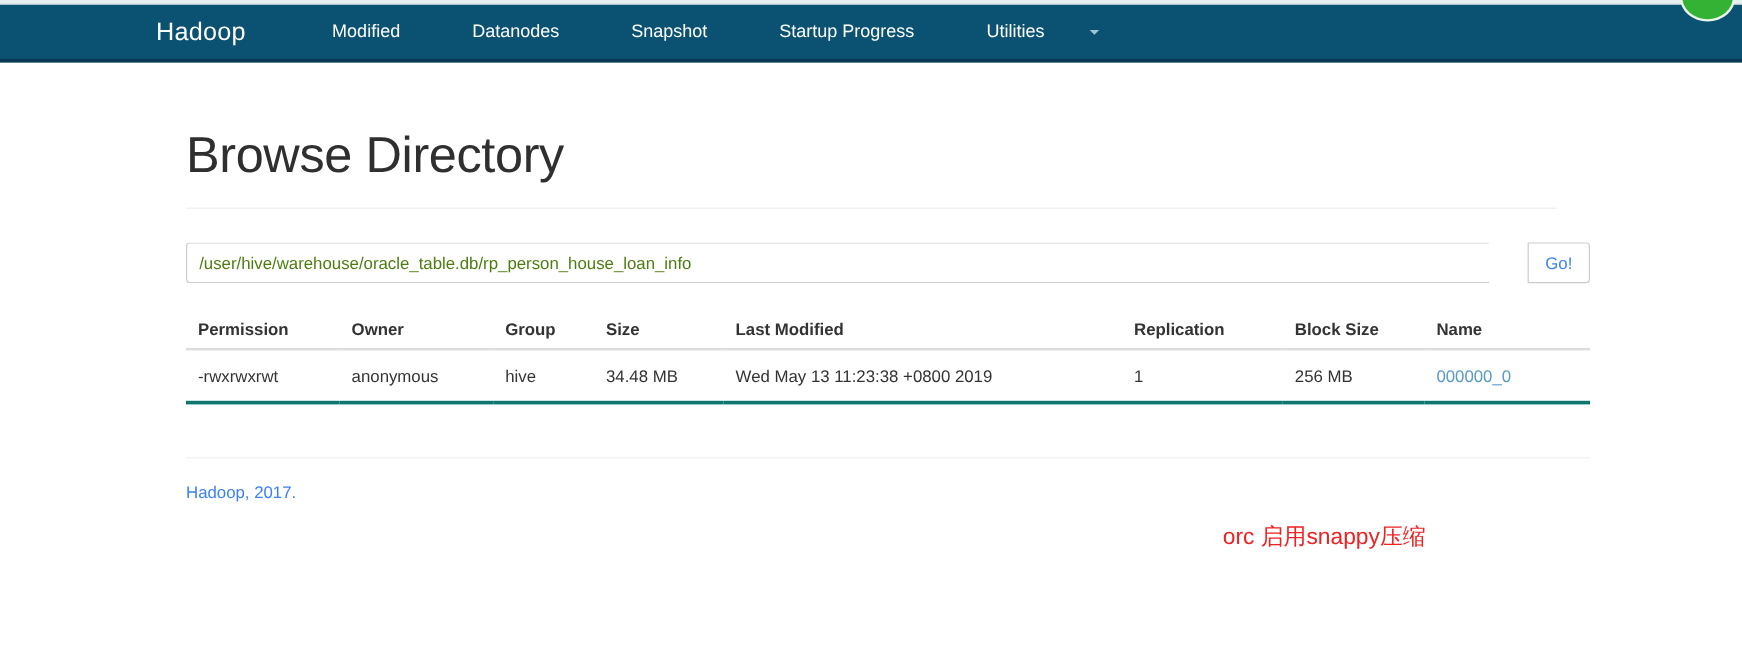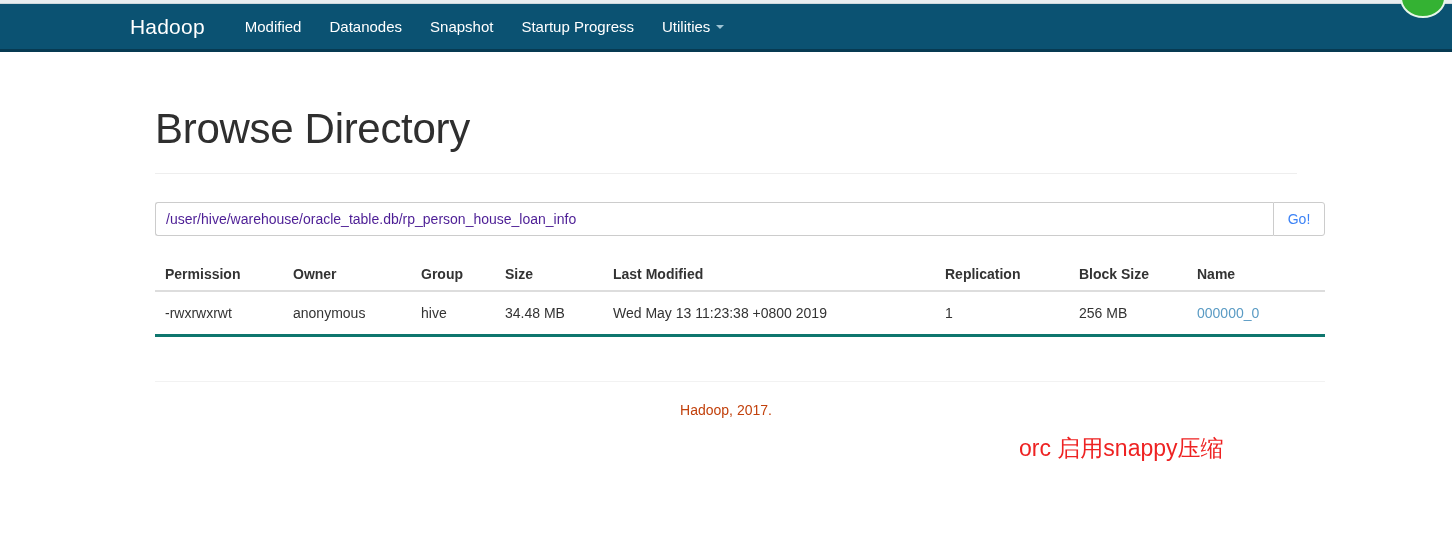--- a/index.html
+++ b/index.html
@@ -1,16 +1,16 @@
 <!DOCTYPE html>
 <html><head>
 <meta charset="utf-8">
 <title>Browse Directory</title>
 <style>
-  * { box-sizing: border-box; }
+  * { box-sizing: border-box; gap: 32px; }
   html, body {
     margin: 0;
     padding: 0;
   }
   body {
     width: 1452px;
     height: 556px;
     background: #ffffff;
     font-family: "Liberation Sans", sans-serif;
     font-size: 14px;
@@ -119,21 +119,21 @@
   }
   #path-input {
     flex: 1 1 auto;
     height: 34px;
     border: 1px solid #cccccc;
     border-right: none;
     border-radius: 3px 0 0 3px;
     padding: 0 10px;
     font-family: "Liberation Sans", sans-serif;
     font-size: 14px;
-    color: #4c1d95;
+    color: #4d7c0f;
     background: #ffffff;
     outline: none;
   }
   #go-button {
     flex: 0 0 auto;
     min-width: 52px;
     height: 34px;
     border: 1px solid #cccccc;
     border-radius: 0 3px 3px 0;
     background: #ffffff;
@@ -185,32 +185,31 @@
   .table-bottom-rule {
     border: 0;
     border-top: 1px solid #f2f2f2;
     width: 1170px;
     margin: 44px 0 0 0;
   }
 
   
   #footer-text {
     font-size: 14px;
-    color: #c2410c;
+    color: #3b82f6;
     margin: 20px 0 0 0;
     padding: 0;
-    text-align: center;
   }
 
   
   #annotation {
     position: absolute;
     left: 1019px;
     top: 436px;
-    font-size: 23px;
+    font-size: 19px;
     line-height: 24px;
     color: #ee2222;
     font-family: "Liberation Sans", sans-serif;
     white-space: nowrap;
   }
 </style>
 </head>
 <body>
 
 <div id="top-strip"></div>

